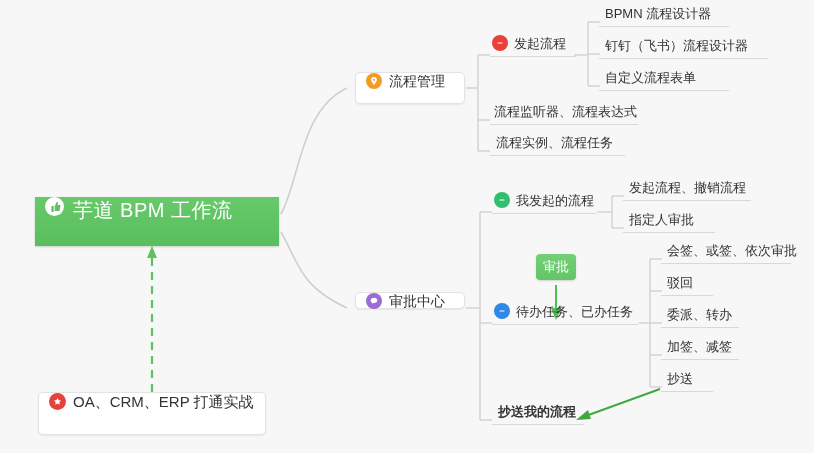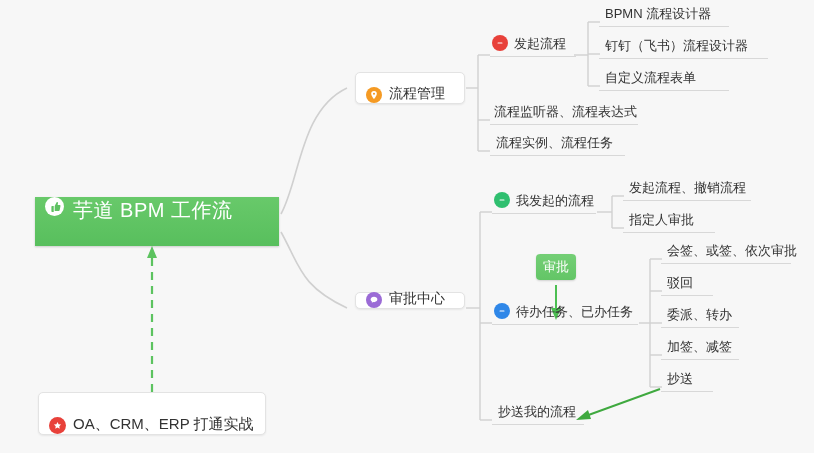--- a/index.html
+++ b/index.html
@@ -28,21 +28,21 @@
     box-shadow:0 1px 2px rgba(0,0,0,.18);
   }
   .root .label{margin-left:9px;letter-spacing:.5px;}
 
   
   .card{
     background:#ffffff;
     border:1px solid #e3e3e3;
     border-radius:5px;
     box-shadow:0 1px 2px rgba(0,0,0,.07);
-    display:flex;align-items:flex-end;
+    display:flex;align-items:flex-start;
     font-size:14px;color:#333333;
     padding:0 12px 0 10px;
   }
   .card .label{margin-left:7px;}
 
   
   .leaf{
     font-size:13px;color:#333333;
     border-bottom:1px solid #d8d8d8;
     display:flex;align-items:flex-end;
@@ -220,21 +220,21 @@
     <span class="label" style="margin-left:2px;">委派、转办</span>
   </div>
   <div class="node leaf" style="left:661px;top:338px;width:78px;">
     <span class="label" style="margin-left:2px;">加签、减签</span>
   </div>
   <div class="node leaf" style="left:661px;top:370px;width:52px;">
     <span class="label" style="margin-left:2px;">抄送</span>
   </div>
 
   <div class="node leaf" style="left:492px;top:403px;width:92px;">
-    <span class="label" style="margin-left:2px;">抄送我的流程</span>
+    <span class="label" style="margin-left:2px;font-weight:bold;">抄送我的流程</span>
   </div>
 
   <div class="node card bottom-card">
     <span class="ico" style="background:#e8413a;width:17px;height:17px;">
       <svg width="11" height="11" viewBox="0 0 16 16">
           <path fill="#ffffff" d="M8 2.8l1.6 3.3 3.6.5-2.6 2.5.6 3.6L8 10.9l-3.2 1.8.6-3.6L2.8 6.6l3.6-.5z"></path>
         </svg>
     </span>
     <span class="label">OA、CRM、ERP 打通实战</span>
   </div>

